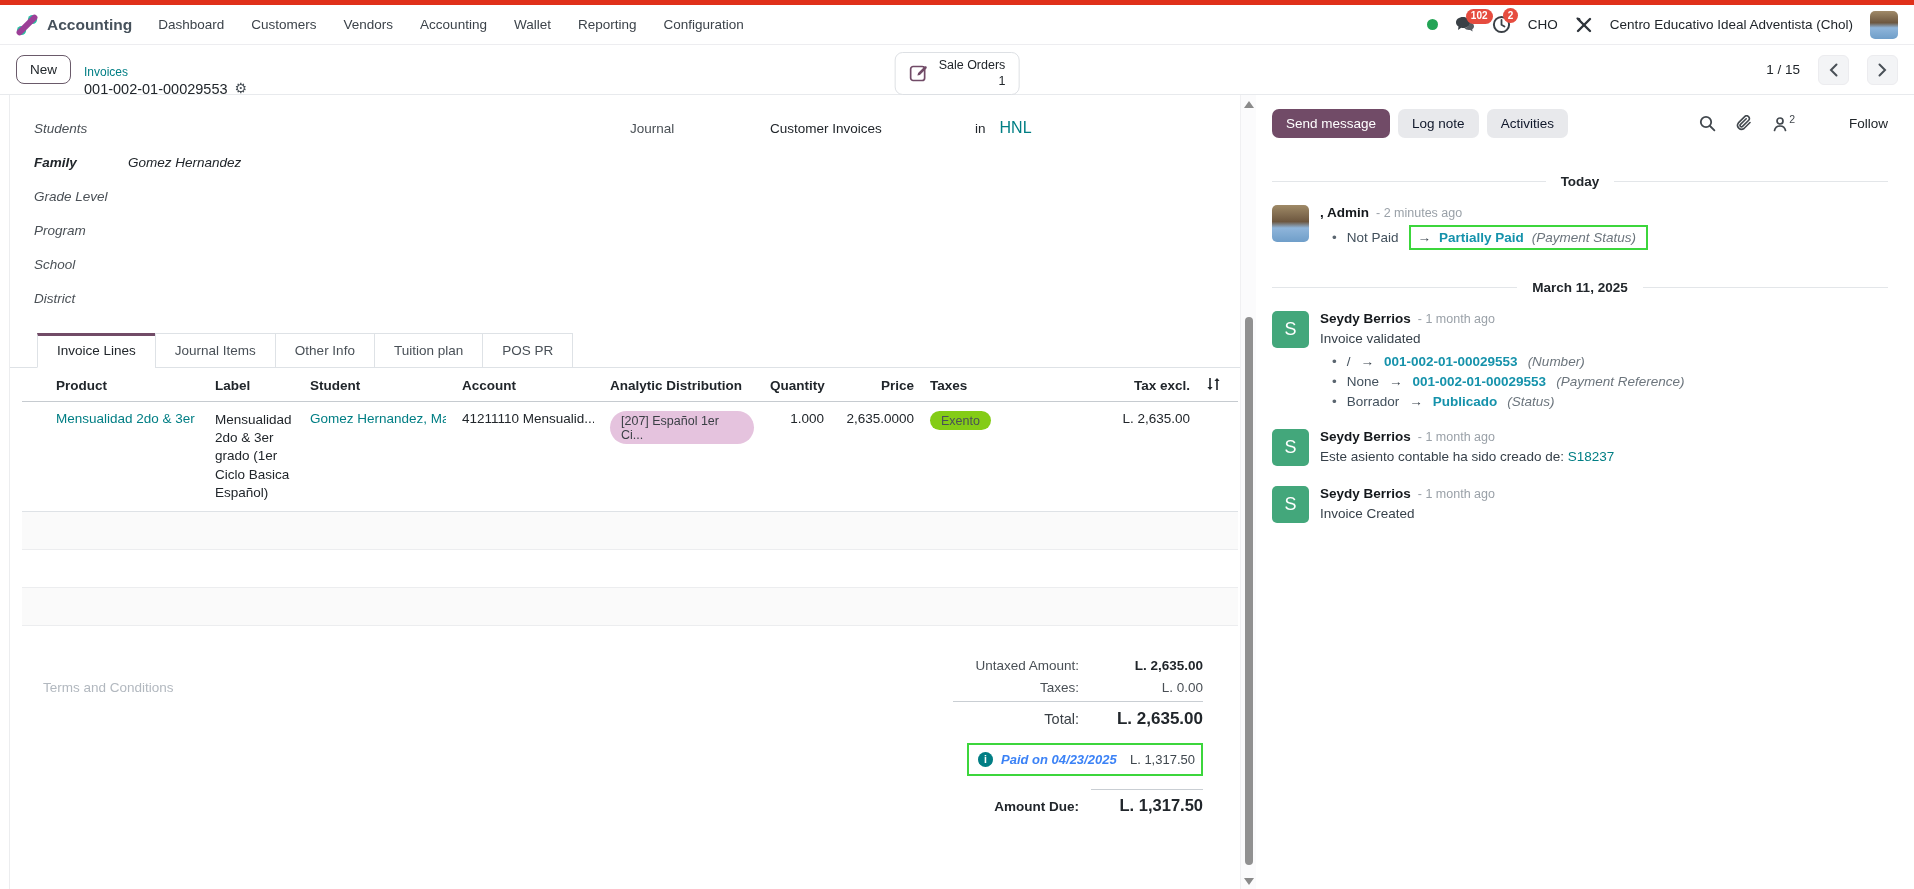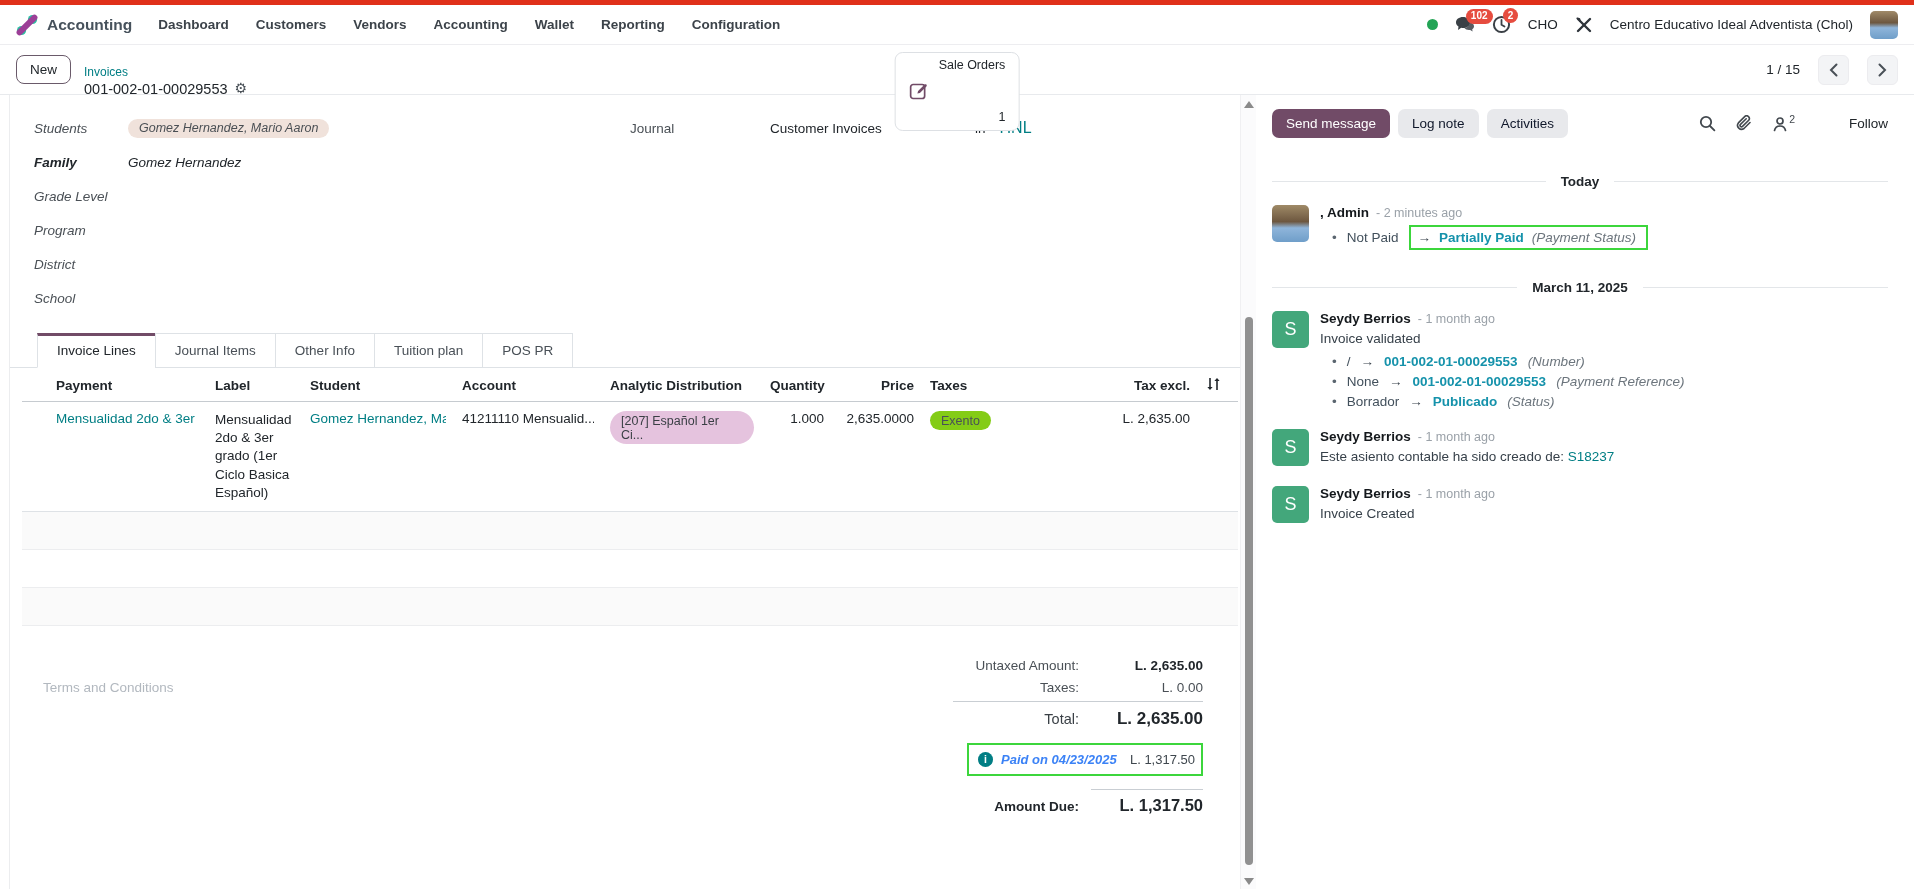--- a/index.html
+++ b/index.html
@@ -7,21 +7,21 @@
     font-family:"Liberation Sans", sans-serif; background:#fff; color:#37414a; }
 
   
   .accent-bar { height:5px; background:#e0301a; }
 
   
   .navbar { height:40px; display:flex; align-items:center; padding:0 16px;
     background:#fff; border-bottom:1px solid #ededf0; }
   .app-brand { display:flex; align-items:center; gap:9px; margin-right:26px; cursor:pointer;}
   .app-name { font-size:15.5px; font-weight:700; color:#47525c; }
-  .nav-menu { display:flex; align-items:flex-end; gap:27px;font-weight:bold; }
+  .nav-menu { display:flex; align-items:flex-end; gap:27px; }
   .nav-item { font-size:13.5px; color:#3c434a; cursor:pointer; }
   .systray { margin-left:auto; display:flex; align-items:center; gap:17px; }
   .presence-dot { width:11px; height:11px; border-radius:50%; background:#23a455; }
   .tray-icon { position:relative; display:flex; align-items:center; color:#3a4046; }
   .badge { position:absolute; top:-7px; left:11px; background:#e64c3f; color:#fff;
     font-size:10px; font-weight:700; padding:1.5px 5px; border-radius:9px; line-height:1.2; }
   .company-code, .company-name { font-size:13.5px; color:#21262b; }
   .nav-avatar { width:28px; height:28px; border-radius:5px;
     background:linear-gradient(180deg,#a08a69 0%,#6d573f 42%,#8fb5da 60%,#6f9ec9 100%); }
 
@@ -30,21 +30,21 @@
     background:#fff; border-bottom:1px solid #e8eaed; position:relative; }
   .btn-new { background:#fff; border:1px solid #6a5a6a; border-radius:8px; padding:6px 13px;
     font-size:13.5px; color:#21262b; cursor:pointer; font-family:inherit; }
   .breadcrumbs { margin-left:13px; display:flex; flex-direction:column; line-height:1.25;margin-top:24px; }
   .bc-parent { font-size:12px; color:#017e84; cursor:pointer; }
   .bc-current { font-size:14.5px; color:#21262b; display:flex; align-items:center; gap:7px; }
   .gear { font-size:14px; color:#495057; cursor:pointer; }
   .sale-orders-btn { position:absolute; left:50%; transform:translateX(-50%); top:7px;
     display:flex; align-items:center; gap:9px; background:#fff; border:1px solid #dde0e4;
     border-radius:8px; padding:4px 13px; cursor:pointer; }
-  .so-text { display:flex; flex-direction:column; font-size:12.5px; color:#21262b; line-height:1.3; text-align:right;gap:36px;}
+  .so-text { display:flex; flex-direction:column; font-size:12.5px; color:#21262b; line-height:1.3; text-align:right;}
   .pager { margin-left:auto; display:flex; align-items:center; gap:18px; }
   .pager-value { font-size:13.5px; color:#21262b; }
   .pager-btn { width:31px; height:30px; border-radius:6px; background:#f3f4f6;
     display:flex; align-items:center; justify-content:center; cursor:pointer; border:1px solid #ececef;}
 
   
   .main { display:flex; height:794px; }
   .form-pane { width:1240px; overflow:hidden; }
   .sheet { margin-left:9px; border-left:1px solid #ecedef; height:100%; padding-top:16px; }
 
@@ -237,40 +237,39 @@
 </div>
 
 <div class="main">
 
   <div class="form-pane">
     <div class="sheet">
       <div class="fields-wrap">
         <div class="fields-left">
           <div class="field-row">
             <span class="field-label">Students</span>
-            <span class="field-value"><span class="pill pill-student">Gomez Hernandez, Mario Aaron</span></span>
           </div>
           <div class="field-row">
             <span class="field-label strong">Family</span>
             <span class="field-value">Gomez Hernandez</span>
           </div>
           <div class="field-row">
             <span class="field-label">Grade Level</span>
             <span class="field-value"></span>
           </div>
           <div class="field-row">
             <span class="field-label">Program</span>
             <span class="field-value"></span>
           </div>
           <div class="field-row">
+            <span class="field-label">School</span>
+            <span class="field-value"></span>
+          </div>
+          <div class="field-row">
             <span class="field-label">District</span>
-            <span class="field-value"></span>
-          </div>
-          <div class="field-row">
-            <span class="field-label">School</span>
             <span class="field-value"></span>
           </div>
         </div>
         <div class="fields-right">
           <div class="field-row">
             <span class="jr-label">Journal</span>
             <span class="jr-value">Customer Invoices</span>
             <span class="jr-in">in</span>
             <span class="link">HNL</span>
           </div>
@@ -293,21 +292,21 @@
             <col style="width:148px">
           <col style="width:160px">
             <col style="width:70px">
             <col style="width:90px">
             <col style="width:160px">
           <col style="width:116px">
             <col style="width:40px">
         </colgroup>
         <tbody>
             <tr>
-          <th class="col-product">Payment</th>
+          <th class="col-product">Product</th>
           <th>Label</th>
           <th>Student</th>
           <th>Account</th>
           <th>Analytic Distribution</th>
           <th class="num">Quantity</th>
           <th class="num">Price</th>
           <th>Taxes</th>
           <th class="num">Tax excl.</th>
           <th>
             <svg width="15" height="14" viewBox="0 0 15 14" stroke="#21262b" stroke-width="1.6" fill="#21262b">

